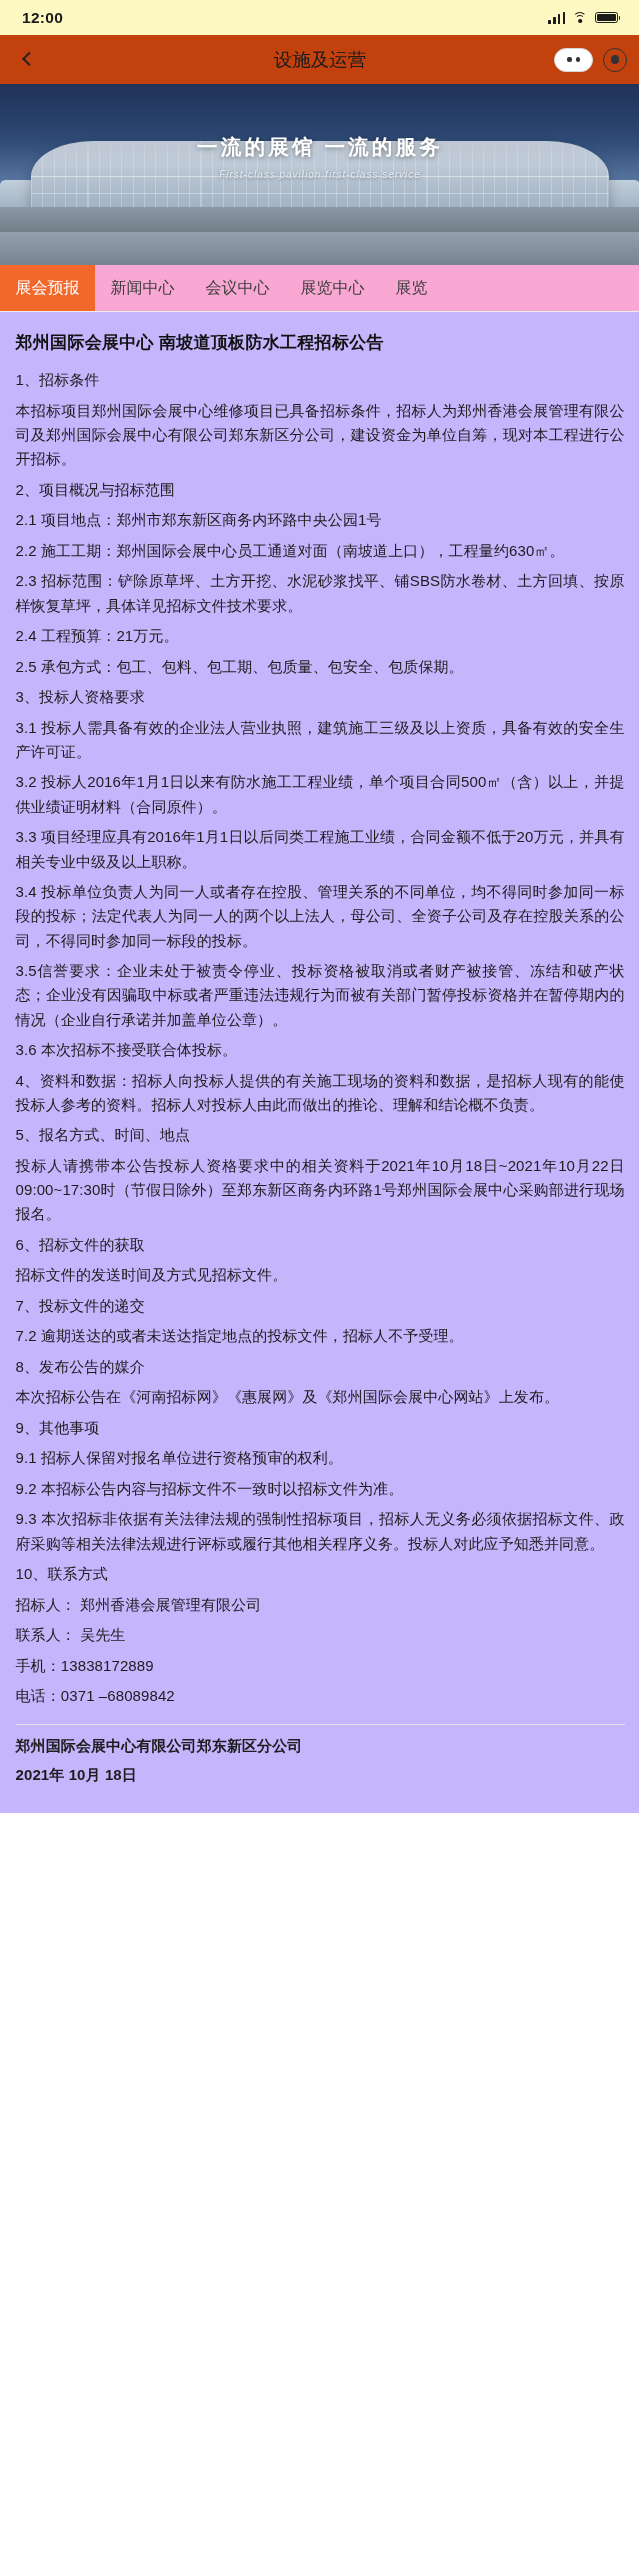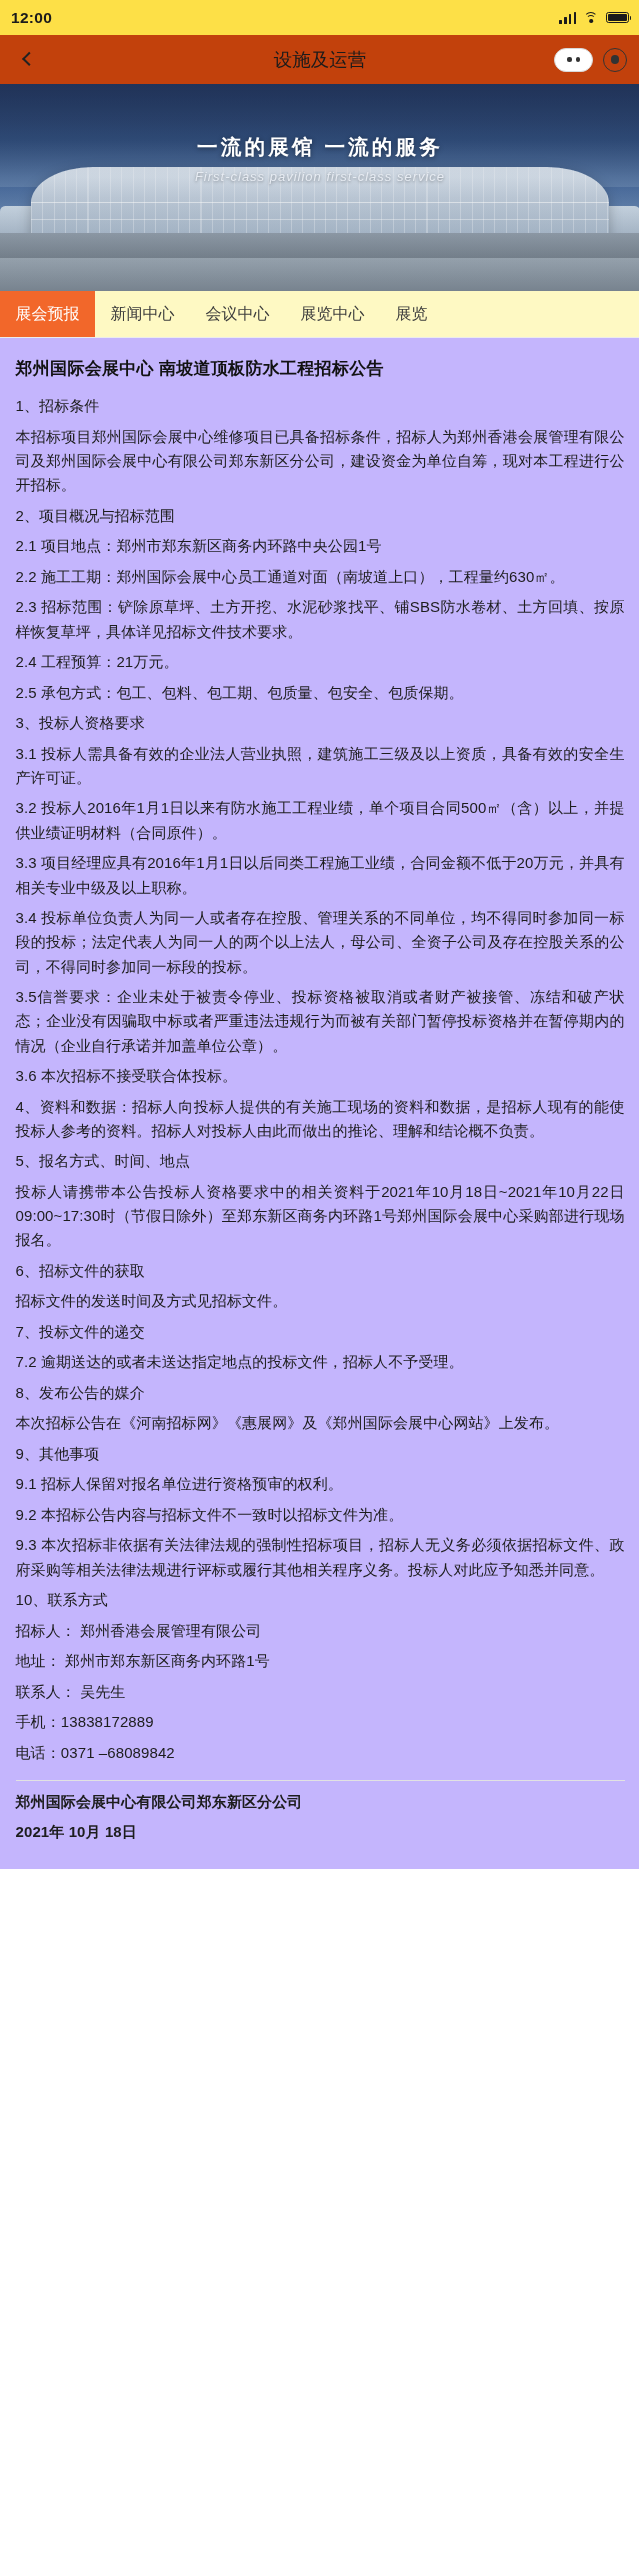--- a/index.html
+++ b/index.html
@@ -9,22 +9,22 @@
     font-family: "Liberation Sans", sans-serif;
   }
   body { width: 640px; min-height: 3032px; position: relative; }
 
   
   .statusbar {
     height: 35px;
     display: flex;
     align-items: center;
     justify-content: space-between;
-    padding: 0 11px;
-    background: #fde047;
+    padding: 0 22px;
+    background: #fef9c3;
   }
   .statusbar .time {
     font-size: 15.5px;
     font-weight: bold;
     color: #1b1b1b;
     letter-spacing: 0.3px;
   }
   .status-right { display: flex; align-items: center; gap: 7.2px; }
   .signal-bars { display: flex; align-items: flex-end; gap: 2.1px; height: 12.4px; }
   .signal-bars i { display: block; width: 2.6px; background: #1b1b1b; border-radius: 0.5px; }
@@ -91,21 +91,21 @@
   .dots-capsule i { width: 4.1px; height: 4.1px; border-radius: 50%; background: #333; }
   .target-icon {
     width: 24px; height: 24px; border-radius: 50%;
     border: 1.3px solid #333; display: flex; align-items: center; justify-content: center;
   }
   .target-icon i { width: 8.2px; height: 8.2px; border-radius: 50%; background: #333; }
 
   
   .hero {
     position: relative;
-    height: 207px;
+    height: 181px;
     overflow: hidden;
     background: linear-gradient(180deg, #2a3f6b 0%, #3c5f93 42%, #6f8db4 68%, #b9c3cd 100%);
   }
   .hero .sky {
     position: absolute; left: 0; right: 0; top: 0; height: 103px;
     background: linear-gradient(180deg, #24375f 0%, #33517f 55%, #5f7ea8 100%);
   }
   .hero .ground {
     position: absolute; left: 0; right: 0; bottom: 0; height: 58px;
     background: linear-gradient(180deg, #8e9aa6 0%, #6d7883 55%, #535c66 100%);
@@ -150,29 +150,29 @@
     background: linear-gradient(180deg, rgba(28,46,80,.45) 0%, rgba(28,46,80,.05) 45%, rgba(255,255,255,0) 100%);
   }
   .hero-text {
     position: absolute; left: 0; right: 0; top: 49px; text-align: center;
   }
   .hero-text .cn {
     font-size: 20.6px; color: #ffffff; font-weight: bold;
     letter-spacing: 3.1px; text-shadow: 0 1px 5.2px rgba(0,0,0,.45);
   }
   .hero-text .en {
-    margin-top: 8.2px; font-size: 13px; color: #e7ecf3;
+    margin-top: 8.2px; font-size: 10px; color: #e7ecf3;
     letter-spacing: 1px; text-shadow: 0 0.5px 3.1px rgba(0,0,0,.4);
     font-style: italic;
   }
 
   
   .tabs {
     height: 47px;
-    background: #fef9c3;
+    background: #f9a8d4;
     display: flex;
     align-items: stretch;
     overflow: hidden;
     border-bottom: 0.5px solid #ececec;
   }
   .tab {
     flex: 0 0 auto;
     padding: 0 15.5px;
     display: flex; align-items: center; justify-content: center;
     font-size: 16px; color: #3d3d3d; white-space: nowrap;
@@ -310,21 +310,20 @@
   <p class="sec">7、投标文件的递交</p>
   <p>7.2 逾期送达的或者未送达指定地点的投标文件，招标人不予受理。</p>
   <p class="sec">8、发布公告的媒介</p>
   <p>本次招标公告在《河南招标网》《惠展网》及《郑州国际会展中心网站》上发布。</p>
   <p class="sec">9、其他事项</p>
   <p>9.1 招标人保留对报名单位进行资格预审的权利。</p>
   <p>9.2 本招标公告内容与招标文件不一致时以招标文件为准。</p>
   <p>9.3 本次招标非依据有关法律法规的强制性招标项目，招标人无义务必须依据招标文件、政府采购等相关法律法规进行评标或履行其他相关程序义务。投标人对此应予知悉并同意。</p>
   <p class="sec">10、联系方式</p>
   <p>招标人：  郑州香港会展管理有限公司</p>
-  <p>地址：  郑州市郑东新区商务内环路1号</p>
   <p>联系人：  吴先生</p>
   <p>手机：13838172889</p>
   <p>电话：0371 –68089842</p>
 
   <div class="article-footer">
     <p>郑州国际会展中心有限公司郑东新区分公司</p>
     <p>2021年  10月 18日</p>
   </div>
 </div>
 

